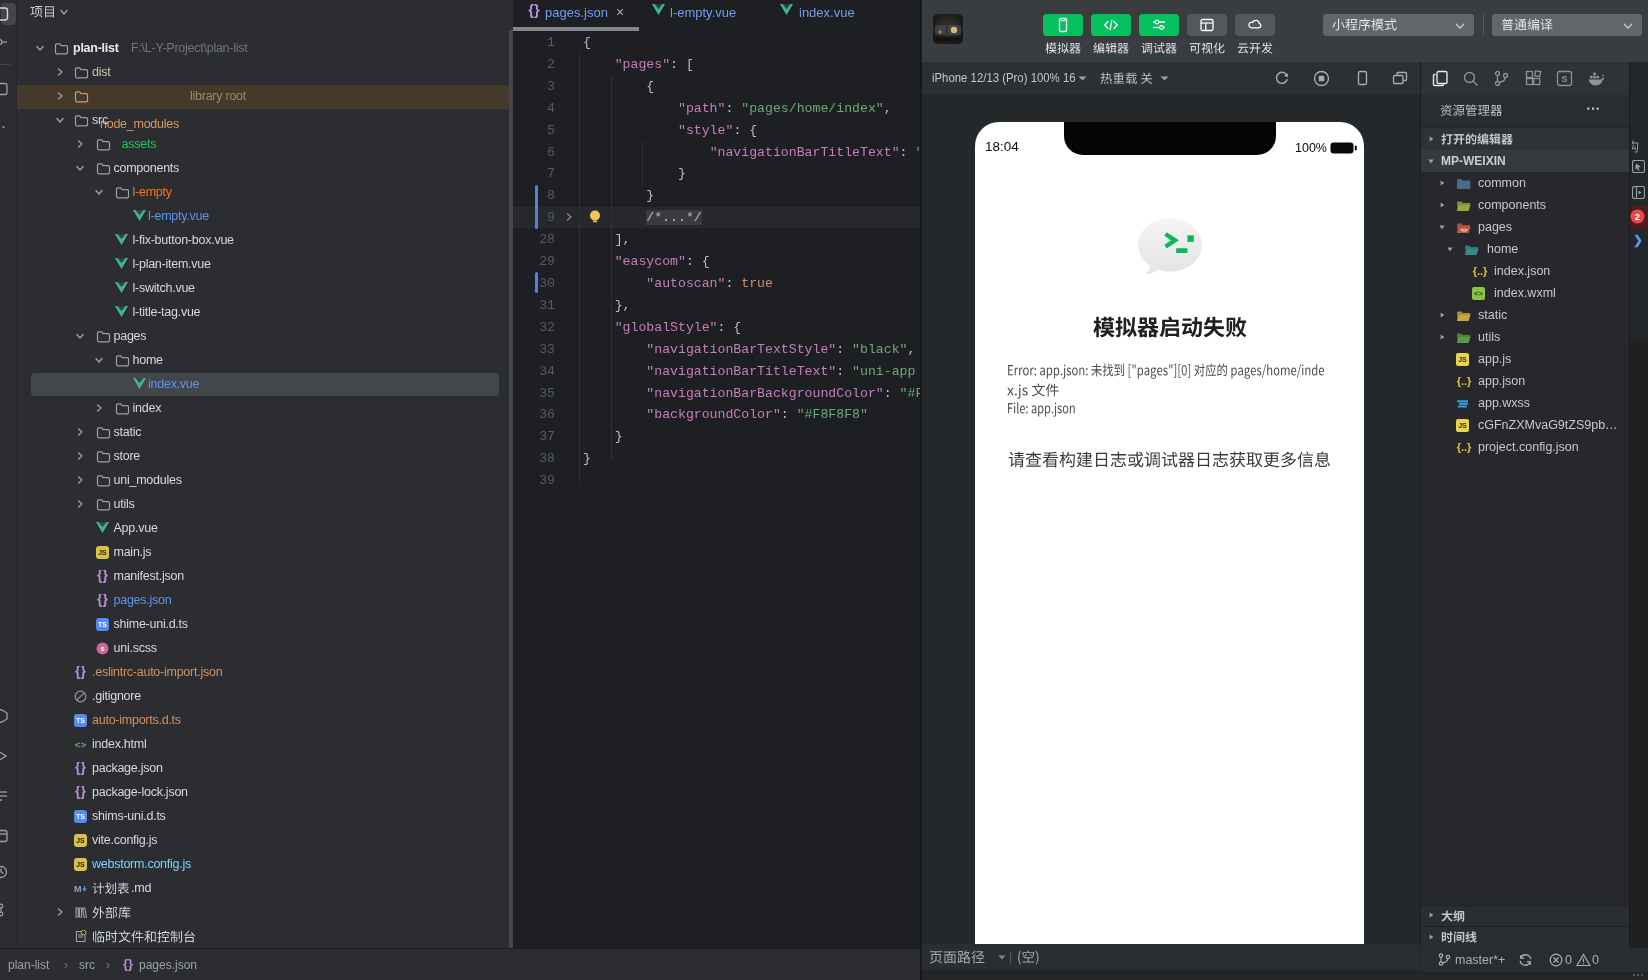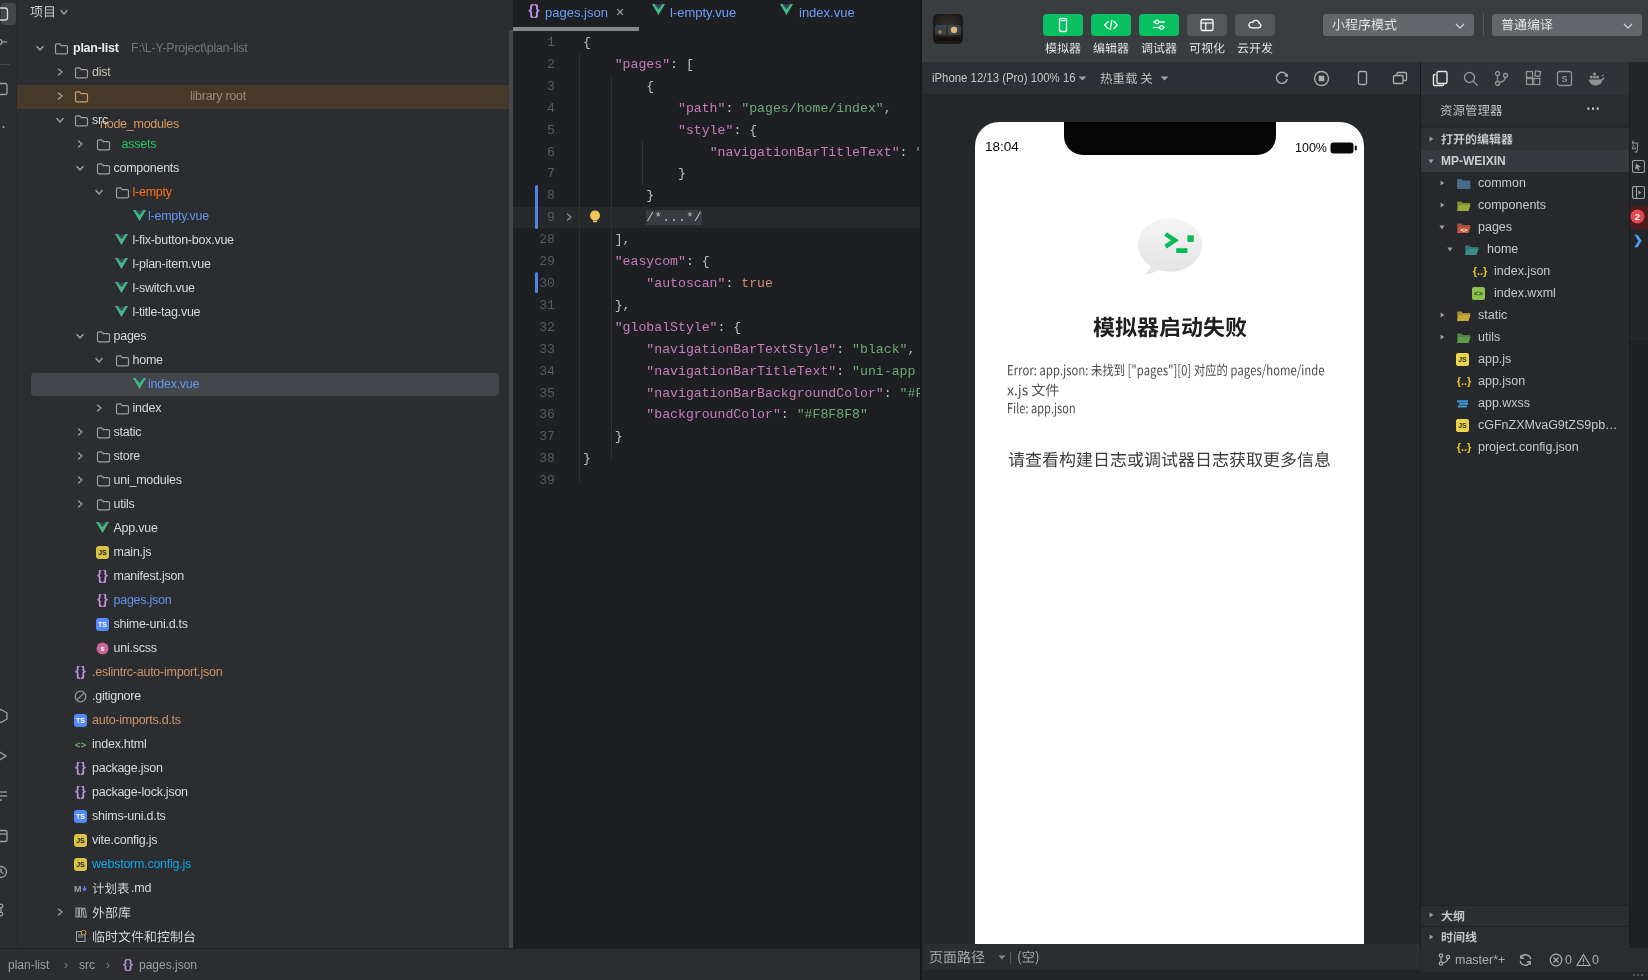--- a/index.html
+++ b/index.html
@@ -245,21 +245,21 @@
       <div style="position:absolute;left:92px;top:807.0px;font:normal 12.5px/19px 'Liberation Sans', sans-serif;color:#D6D9DD;white-space:pre;letter-spacing:-0.25px;">shims-uni.d.ts</div>
       <div style="position:absolute;left:74px;top:833.9px;height:13px;line-height:0"><svg width="13" height="13" viewBox="0 0 13 13" xmlns="http://www.w3.org/2000/svg">
           <rect width="13" height="13" rx="3" fill="#D8C24A"></rect>
           <text x="6.5" y="9.02" font-family="Liberation Sans" font-size="7" font-weight="bold" fill="#1E1F22" text-anchor="middle">JS</text>
         </svg></div>
       <div style="position:absolute;left:92px;top:831.0px;font:normal 12.5px/19px 'Liberation Sans', sans-serif;color:#D6D9DD;white-space:pre;letter-spacing:-0.25px;">vite.config.js</div>
       <div style="position:absolute;left:74px;top:857.9px;height:13px;line-height:0"><svg width="13" height="13" viewBox="0 0 13 13" xmlns="http://www.w3.org/2000/svg">
           <rect width="13" height="13" rx="3" fill="#D8C24A"></rect>
           <text x="6.5" y="9.02" font-family="Liberation Sans" font-size="7" font-weight="bold" fill="#1E1F22" text-anchor="middle">JS</text>
         </svg></div>
-      <div style="position:absolute;left:92px;top:855.0px;font:normal 12.5px/19px 'Liberation Sans', sans-serif;color:#0ea5e9;white-space:pre;letter-spacing:-0.25px;">webstorm.config.js</div>
+      <div style="position:absolute;left:92px;top:855.0px;font:normal 12.5px/19px 'Liberation Sans', sans-serif;color:#7dd3fc;white-space:pre;letter-spacing:-0.25px;">webstorm.config.js</div>
       <div style="position:absolute;left:74px;top:881.9px;height:13px;line-height:0"><svg width="15" height="13" viewBox="0 0 15 13" xmlns="http://www.w3.org/2000/svg">
           <text x="0" y="10" font-family="Liberation Sans" font-size="9" font-weight="bold" fill="#9AA0A8">M</text>
           <path d="M10.5 4 v4 M8.8 6.5 l1.7 2 1.7-2" stroke="#548AF7" stroke-width="1.2" fill="none"></path>
         </svg></div>
       <svg style="position:absolute;left:92.0px;top:881.9px" width="38" height="16" viewBox="0 0 38 16" xmlns="http://www.w3.org/2000/svg">
         <path fill="#D6D9DD" d="M1.7 1.3C2.4 1.9 3.3 2.8 3.7 3.3L4.3 2.6C3.9 2.1 3.0 1.3 2.3 0.7ZM0.6 4.4V5.3H2.6V9.8C2.6 10.4 2.2 10.8 1.9 10.9C2.1 11.1 2.4 11.5 2.5 11.8C2.7 11.5 3.0 11.2 5.4 9.6C5.3 9.4 5.1 9.0 5.1 8.7L3.5 9.8V4.4ZM7.8 0.5V4.6H4.7V5.6H7.8V12.0H8.8V5.6H12.0V4.6H8.8V0.5Z M20.6 1.9V8.7H21.5V1.9ZM23.0 0.6V10.8C23.0 11.0 22.9 11.1 22.7 11.1C22.5 11.1 21.8 11.1 21.0 11.1C21.1 11.3 21.2 11.7 21.3 12.0C22.4 12.0 23.0 12.0 23.4 11.8C23.8 11.7 23.9 11.4 23.9 10.8V0.6ZM16.4 1.3C17.0 1.8 17.8 2.6 18.1 3.1L18.8 2.5C18.4 2.0 17.6 1.3 17.0 0.8ZM18.3 5.0C17.9 6.1 17.3 7.0 16.6 7.9C16.4 7.0 16.1 5.9 16.0 4.8L19.9 4.3L19.9 3.4L15.9 3.9C15.8 2.8 15.7 1.7 15.7 0.5H14.7C14.8 1.7 14.8 2.9 14.9 4.0L12.9 4.2L13.0 5.1L15.1 4.9C15.3 6.3 15.6 7.6 15.9 8.7C15.1 9.7 14.1 10.4 13.0 11.0C13.2 11.2 13.5 11.5 13.6 11.7C14.6 11.2 15.5 10.5 16.3 9.7C16.9 11.1 17.6 11.9 18.5 11.9C19.4 11.9 19.7 11.4 19.9 9.5C19.6 9.4 19.3 9.2 19.1 9.0C19.0 10.4 18.9 11.0 18.6 11.0C18.0 11.0 17.5 10.2 17.0 8.9C17.9 7.9 18.6 6.7 19.2 5.3Z M28.1 12.0C28.4 11.8 28.9 11.6 32.4 10.5C32.3 10.3 32.3 10.0 32.2 9.7L29.2 10.6V7.9C29.9 7.3 30.6 6.8 31.1 6.2C32.1 8.8 33.9 10.7 36.5 11.6C36.6 11.3 36.9 11.0 37.1 10.8C35.9 10.4 34.8 9.8 33.9 9.0C34.7 8.5 35.6 7.8 36.4 7.2L35.6 6.7C35.0 7.2 34.1 7.9 33.4 8.4C32.9 7.8 32.4 7.0 32.1 6.2H36.7V5.4H31.7V4.3H35.7V3.5H31.7V2.4H36.3V1.6H31.7V0.5H30.8V1.6H26.3V2.4H30.8V3.5H26.9V4.3H30.8V5.4H25.8V6.2H30.0C28.8 7.2 27.0 8.2 25.4 8.7C25.6 8.9 25.9 9.2 26.1 9.5C26.8 9.2 27.5 8.9 28.2 8.5V10.3C28.2 10.8 27.9 11.0 27.7 11.1C27.9 11.3 28.1 11.8 28.1 12.0Z"></path>
       </svg>
       <div style="position:absolute;left:131px;top:879.0px;font:normal 12.5px/19px 'Liberation Sans', sans-serif;color:#D6D9DD;white-space:pre;letter-spacing:-0.2px;">.md</div>
       <div style="position:absolute;left:56px;top:908.4px;height:8px;line-height:0"><svg width="8" height="8" viewBox="0 0 8 8" xmlns="http://www.w3.org/2000/svg">
           <path d="M2.5 1 L6 4 L2.5 7" stroke="#9DA0A6" stroke-width="1.4" fill="none" stroke-linecap="round" stroke-linejoin="round"></path>

